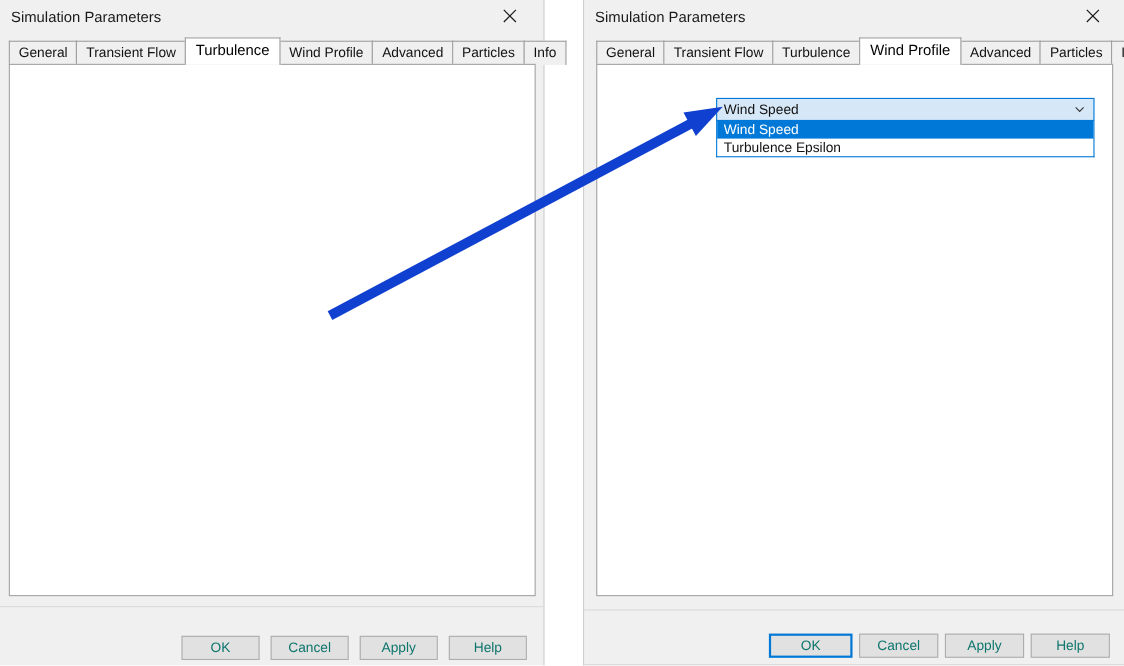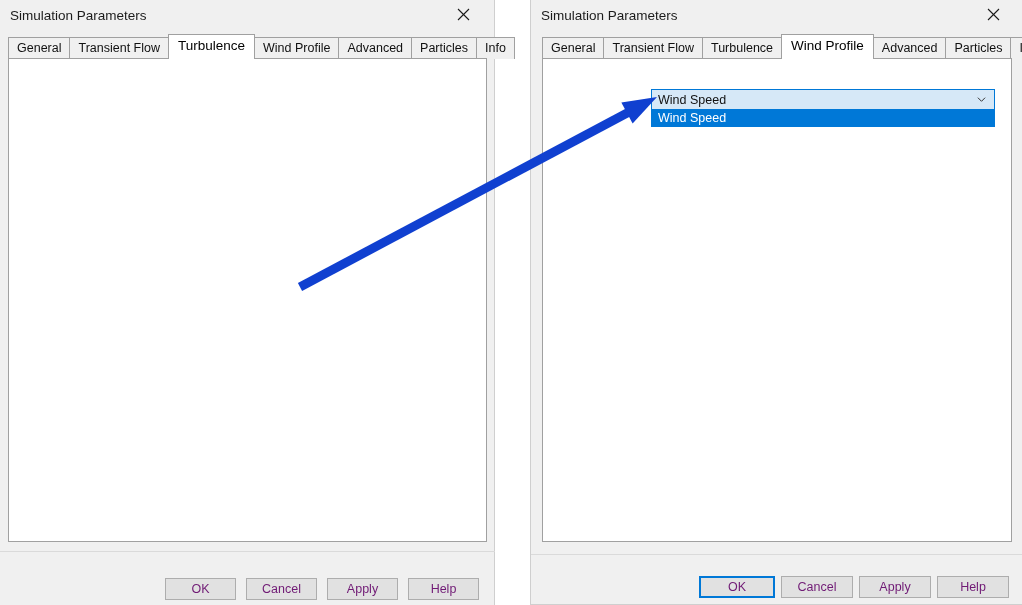--- a/index.html
+++ b/index.html
@@ -151,21 +151,21 @@
     cursor: text;
   }
   .textbox.ro { border-color: #c8c8c8; color: #878787; }
 
   .btn {
     position: absolute;
     background: #e1e1e1;
     border: 1px solid #adadad;
     box-sizing: border-box;
     font-size: 12.5px;
-    color: #701a75;
+    color: #0f766e;
     display: flex; align-items: center; justify-content: center;
     cursor: default;
     white-space: nowrap;
   }
   .btn.disabled { color: #a0a0a0; border-color: #cfcfcf; background: #e6e6e6; }
   .btn.default {
     border: 2px solid #0078d7;
     background: #e1e1e1;
   }
 
@@ -476,20 +476,21 @@
 
   <div class="dd-wrap" style="left:651px; top:89px; width:344px;">
     <div class="dd-closed" style="height:21px;">
       <span>Wind Speed</span>
       <svg class="caret" viewBox="0 0 10 10">
         <polyline points="1,3 5,7 9,3" fill="none" stroke="#333" stroke-width="1.1"></polyline>
       </svg>
     </div>
     <div class="dd-list">
       <div class="dd-item sel">Wind Speed</div>
+      <div class="dd-item">Turbulence Epsilon</div>
     </div>
   </div>
 
   <svg id="arrow" width="1022" height="605">
       <line x1="300" y1="287" x2="632.2826275948454" y2="110.15490408117466" stroke="#1040d0" stroke-width="9" stroke-linecap="butt"></line>
       <polygon points="657,97 632.62386382853,123.56697170077831 621.3482317589518,102.38065249636016" fill="#1040d0"></polygon>
     </svg>
 
 </div>
 

